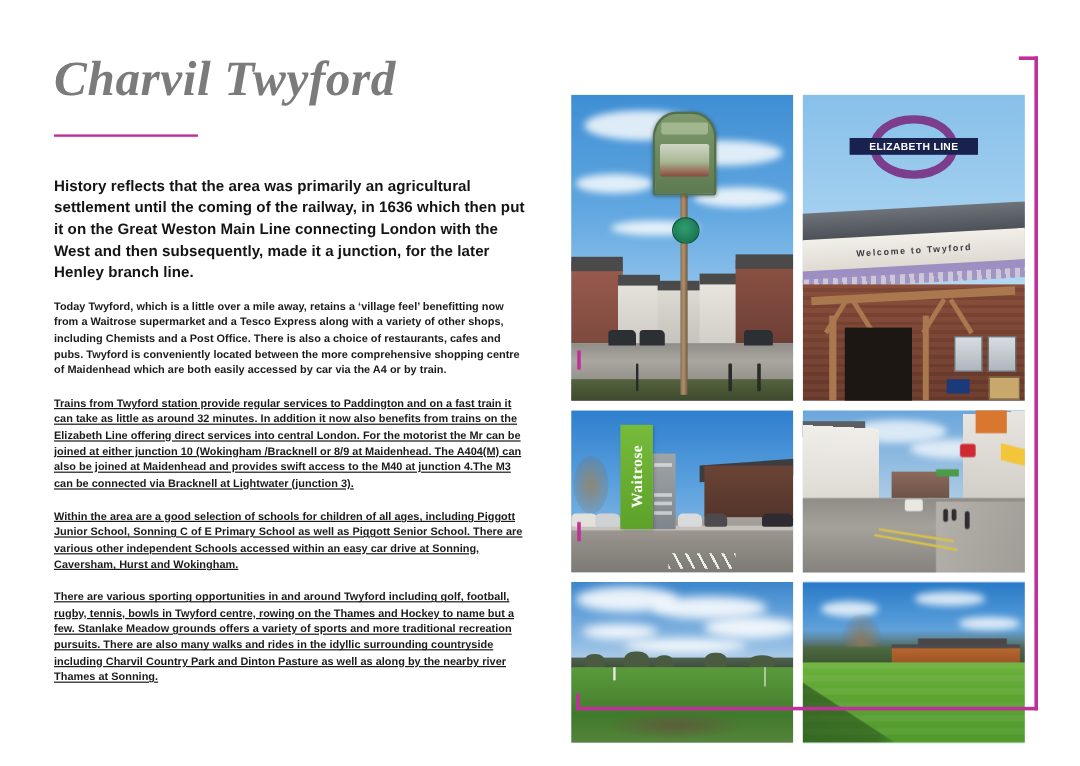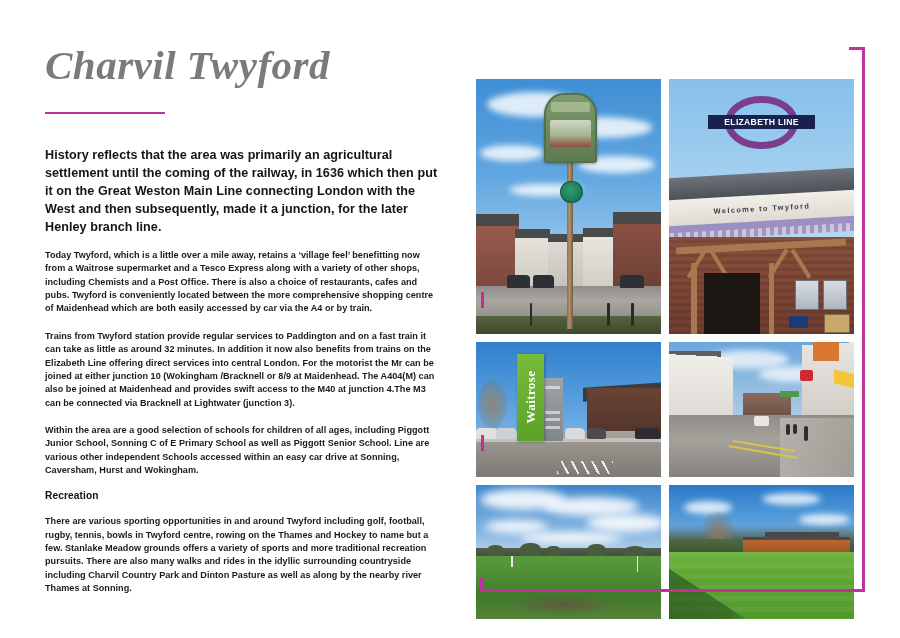--- a/index.html
+++ b/index.html
@@ -70,20 +70,21 @@
   }
   .section-head {
     font-size: 10.2px;
     font-weight: bold;
     color: #111111;
     margin: 0 0 1px 0;
     letter-spacing: 0.1px;
   }
   .section .body-para {
     margin-top: 14px;
+    text-decoration: underline;
   }
 
   
   .gallery {
     position: absolute;
     left: 476px;
     top: 45px;
     width: 378px;
     height: 541px;
     margin-top: 34px;
@@ -769,25 +770,24 @@
 
     <p class="intro">History reflects that the area was primarily an agricultural settlement until the coming of the railway, in 1636 which then put it on the Great Weston Main Line connecting London with the West and then subsequently, made it a junction, for the later Henley branch line.</p>
 
     <p class="body-para">Today Twyford, which is a little over a mile away, retains a ‘village feel’ benefitting now from a Waitrose supermarket and a Tesco Express along with a variety of other shops, including Chemists and a Post Office. There is also a choice of restaurants, cafes and pubs. Twyford is conveniently located between the more comprehensive shopping centre of Maidenhead which are both easily accessed by car via the A4 or by train.</p>
 
     <div class="section">
       <p class="body-para">Trains from Twyford station provide regular services to Paddington and on a fast train it can take as little as around 32 minutes. In addition it now also benefits from trains on the Elizabeth Line offering direct services into central London. For the motorist the Mr can be joined at either junction 10 (Wokingham /Bracknell or 8/9 at Maidenhead. The A404(M) can also be joined at Maidenhead and provides swift access to the M40 at junction 4.The M3 can be connected via Bracknell at Lightwater (junction 3).</p>
     </div>
 
     <div class="section">
-      <p class="body-para">Within the area are a good selection of schools for children of all ages, including Piggott Junior School, Sonning C of E Primary School as well as Piggott Senior School. Line are various other independent Schools accessed within an easy car drive at Sonning, Caversham, Hurst and Wokingham.</p>
+      <p class="body-para">Within the area are a good selection of schools for children of all ages, including Piggott Junior School, Sonning C of E Primary School as well as Piggott Senior School. There are various other independent Schools accessed within an easy car drive at Sonning, Caversham, Hurst and Wokingham.</p>
     </div>
 
     <div class="section">
-      <h2 class="section-head">Recreation</h2>
       <p class="body-para">There are various sporting opportunities in and around Twyford including golf, football, rugby, tennis, bowls in Twyford centre, rowing on the Thames and Hockey to name but a few. Stanlake Meadow grounds offers a variety of sports and more traditional recreation pursuits. There are also many walks and rides in the idyllic surrounding countryside including Charvil Country Park and Dinton Pasture as well as along by the nearby river Thames at Sonning.</p>
     </div>
   </div>
 
   <div class="gallery">
 
     <div class="photo-row row-1">
 
       <div class="photo">
         <div class="photo-inner">

